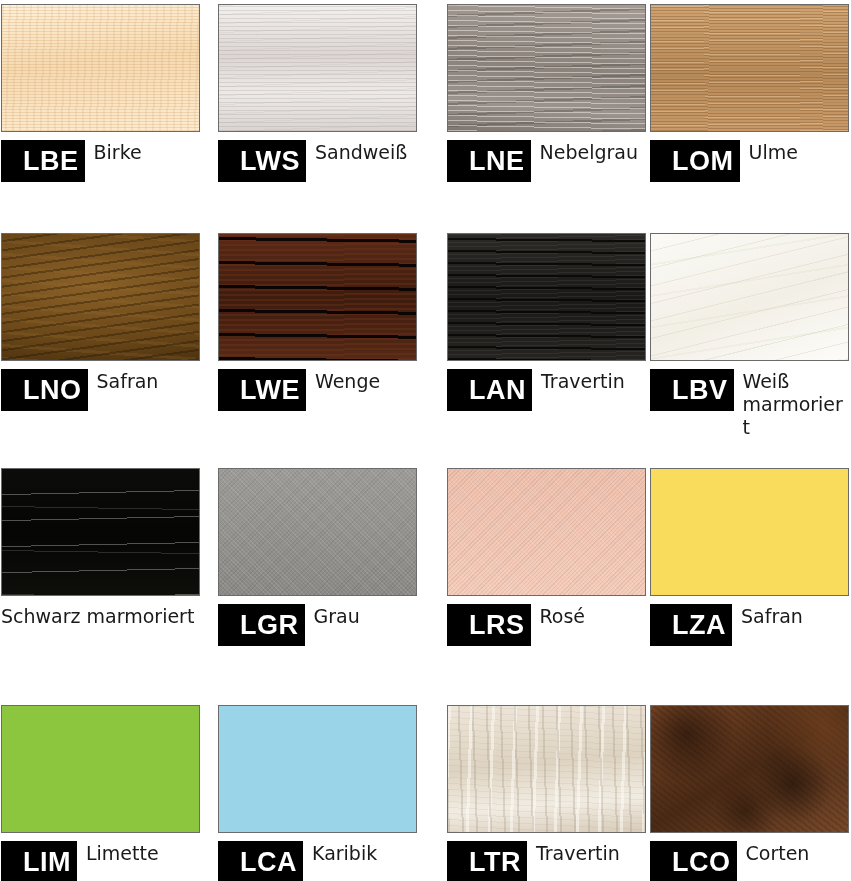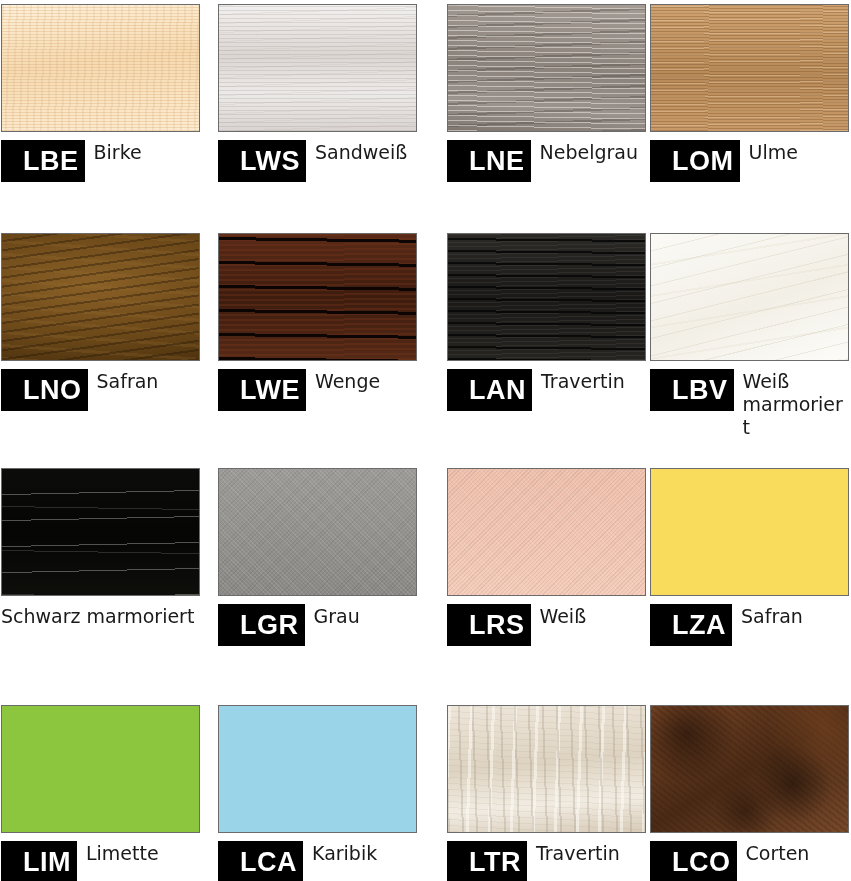--- a/index.html
+++ b/index.html
@@ -148,21 +148,21 @@
       <div class="swatch-tile" style="background-color:#8b8986;background-image:repeating-linear-gradient(45deg, rgba(255,255,255,.10) 0px, rgba(255,255,255,.10) 1px, rgba(0,0,0,0) 1px, rgba(0,0,0,0) 3px),repeating-linear-gradient(-45deg, rgba(0,0,0,.07) 0px, rgba(0,0,0,.07) 1px, rgba(0,0,0,0) 1px, rgba(0,0,0,0) 3px),linear-gradient(180deg, #9d9b97 0%, #8b8986 100%);"></div>
       <div class="label-row">
         <div class="code-chip">LGR</div>
         <div class="dec-name">Grau</div>
       </div>
     </div>
     <div class="swatch-cell col-2 row-2">
       <div class="swatch-tile" style="background-color:#f5cbb9;background-image:repeating-linear-gradient(45deg, rgba(255,255,255,.10) 0px, rgba(255,255,255,.10) 1px, rgba(0,0,0,0) 1px, rgba(0,0,0,0) 3px),repeating-linear-gradient(-45deg, rgba(0,0,0,.07) 0px, rgba(0,0,0,.07) 1px, rgba(0,0,0,0) 1px, rgba(0,0,0,0) 3px),linear-gradient(180deg, #efc0ac 0%, #f5cbb9 100%);"></div>
       <div class="label-row">
         <div class="code-chip">LRS</div>
-        <div class="dec-name">Weiß</div>
+        <div class="dec-name">Rosé</div>
       </div>
     </div>
     <div class="swatch-cell col-3 row-2">
       <div class="swatch-tile" style="background-color:#f9dc5c;"></div>
       <div class="label-row">
         <div class="code-chip">LZA</div>
         <div class="dec-name">Safran</div>
       </div>
     </div>
     <div class="swatch-cell col-0 row-3">

